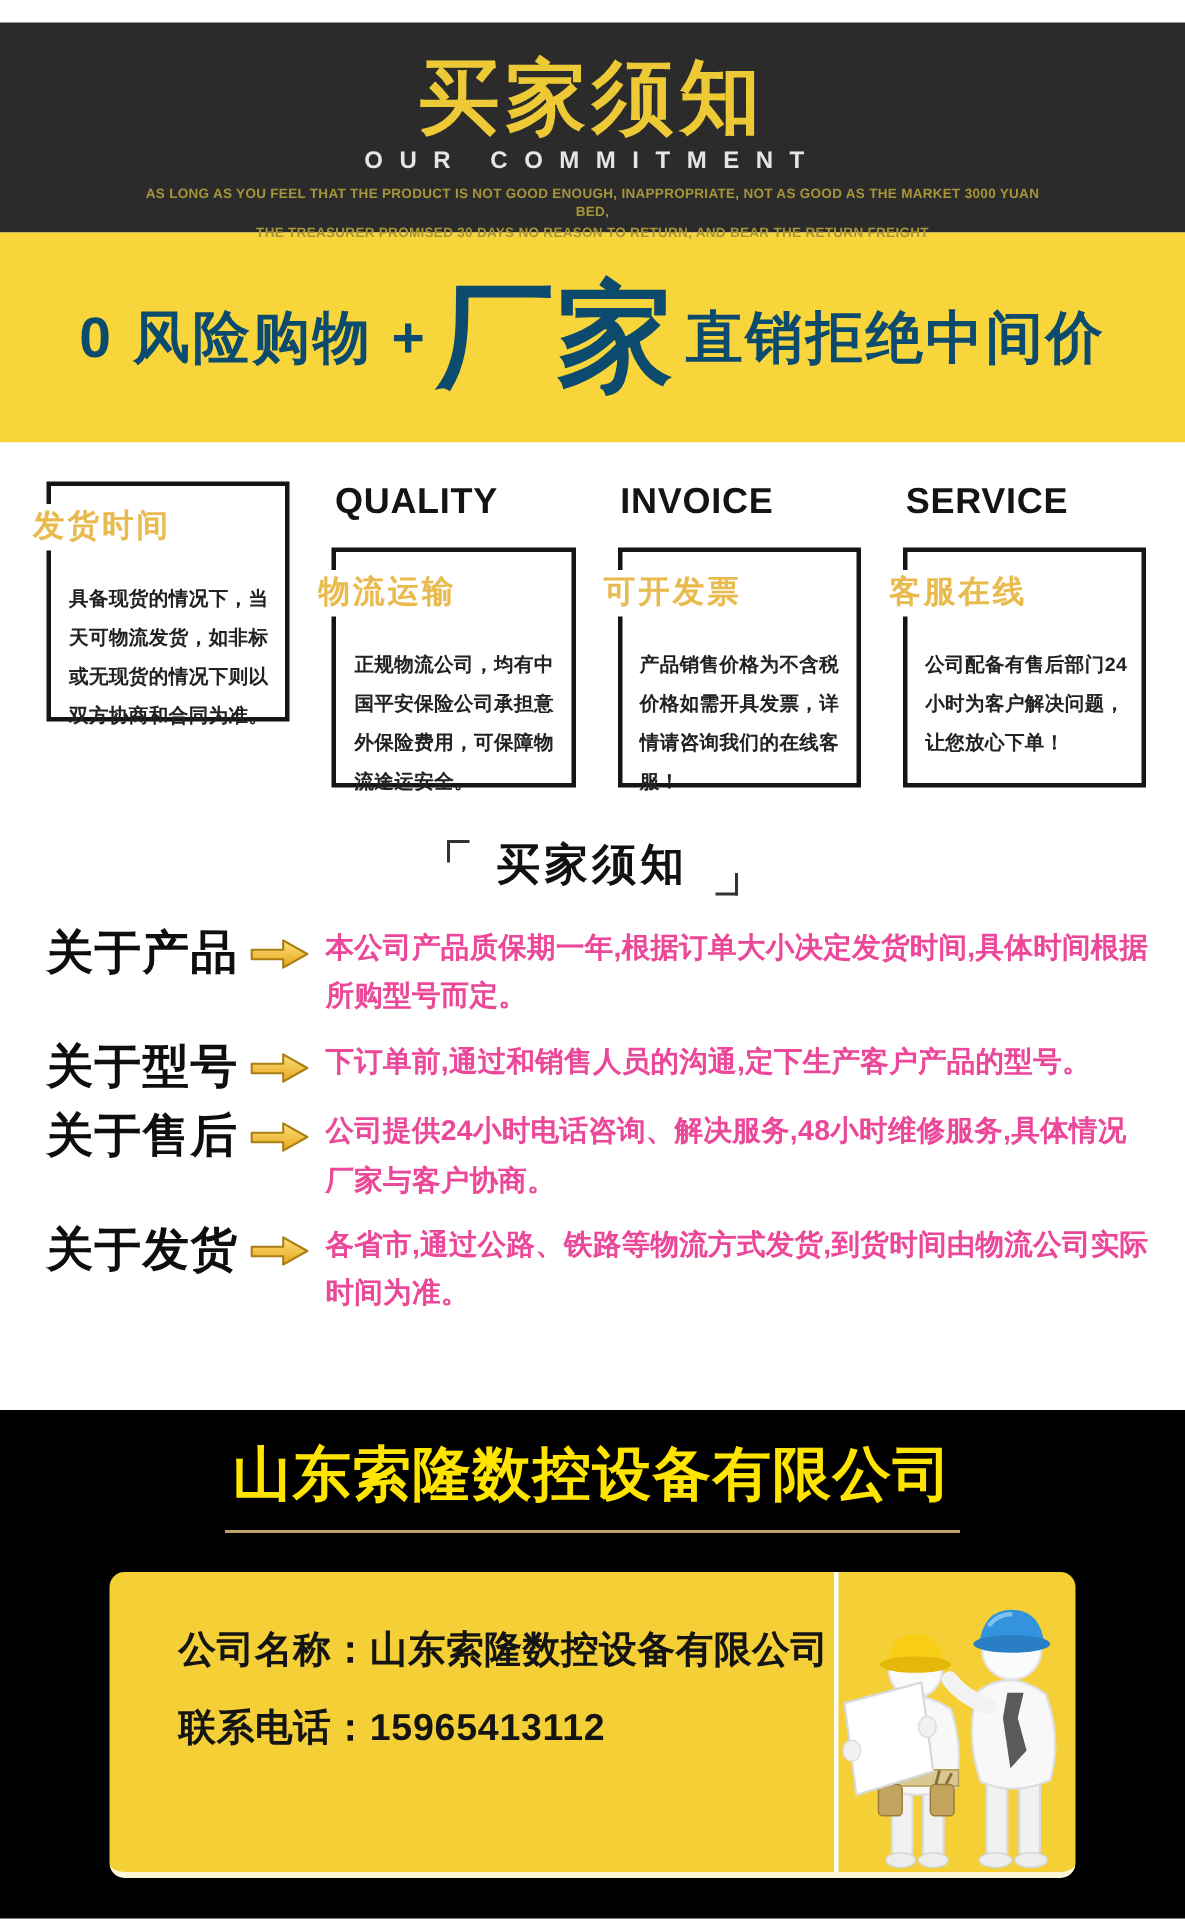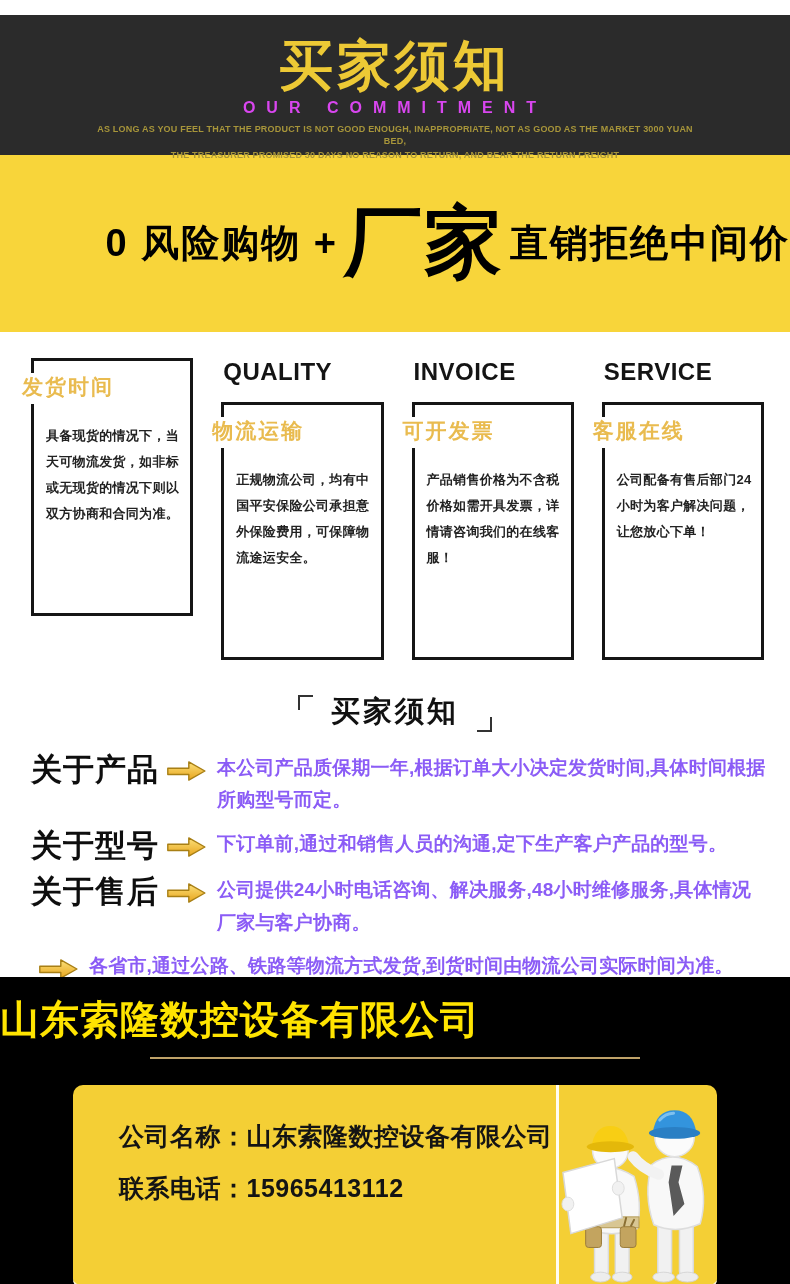--- a/index.html
+++ b/index.html
@@ -6,55 +6,55 @@
   html,body { width: 790px; background: #fff; }
   body { font-family: "Liberation Sans", "DejaVu Sans", sans-serif; }
   .page { width: 790px; height: 1284px; overflow: hidden; background: #fff; }
 
   
   .top-strip { height: 15px; background: #fff; }
 
   
   .hero { height: 140px; background: #2b2b2b; text-align: center; padding-top: 22px; }
   .hero-title { font-size: 54px; line-height: 1.05; font-weight: 900; color: #edc935; letter-spacing: 4px; }
-  .hero-sub { margin-top: 5px; font-size: 16px; font-weight: 700; color: #d946ef; letter-spacing: 11px; }
+  .hero-sub { margin-top: 5px; font-size: 16px; font-weight: 700; color: #e5e5e5; letter-spacing: 11px; }
   .hero-eng { margin: 6px auto 0; width: 600px; font-size: 9px; line-height: 1.4; font-weight: 700; color: #a7953a; letter-spacing: 0.2px; }
 
   
-  .banner { height: 177px; background: #f8d53a; display: flex; align-items: center; justify-content: flex-end; color: #000000; }
+  .banner { height: 140px; background: #f8d53a; display: flex; align-items: center; justify-content: center; color: #0c4a6e; }
   .b-pre, .b-suf { font-size: 38px; font-weight: 800; letter-spacing: 2px; }
   .b-big { font-size: 78px; font-weight: 900; margin: 0 6px; letter-spacing: 2px; }
 
   
   .main { height: 645px; background: #fff; overflow: hidden; }
 
   .features { display: flex; gap: 28px; padding: 26px 26px 0 31px; }
   .feature { flex: 1; min-width: 0; }
   .feature-h { font-size: 24px; font-weight: 800; color: #141414; margin: 0 0 16px 2px; letter-spacing: 0.5px; }
-  .fbox { position: relative; height: 258px; border: 3px solid #151515; padding: 62px 9px 0 12px; background: #fff; }
+  .fbox { position: relative; height: 160px; border: 3px solid #151515; padding: 62px 9px 0 12px; background: #fff; }
   .flabel { position: absolute; top: 12px; left: -12px; background: #fff; padding: 0 10px 3px 0;
             font-size: 21px; font-weight: 800; color: #e9bb4f; letter-spacing: 2px; white-space: nowrap; }
   .ftext { font-size: 13px; font-weight: 700; color: #222; line-height: 2; letter-spacing: 0.3px; }
 
   .sec-title { margin-top: 26px; display: flex; justify-content: center; align-items: center; height: 52px; }
   .bracket-tl { width: 15px; height: 15px; border-left: 2.5px solid #333; border-top: 2.5px solid #333;
                 transform: translateY(-10px); margin-right: 18px; }
   .bracket-br { width: 15px; height: 15px; border-right: 2.5px solid #333; border-bottom: 2.5px solid #333;
                 transform: translateY(12px); margin-left: 18px; }
   .sec-title-text { font-size: 29px; font-weight: 800; color: #111; letter-spacing: 3px; }
 
   .notice { margin-top: 14px; padding: 0 22px 0 31px; }
   .nrow { display: flex; align-items: flex-start; margin-bottom: 11px; }
   .nlabel { font-size: 31px; font-weight: 900; color: #0e0e0e; line-height: 1.15; white-space: nowrap; letter-spacing: 1px; }
   .arrow-svg { width: 42px; height: 28px; flex: none; margin: 5px 10px 0 6px; }
-  .ntext { flex: 1; font-size: 19px; font-weight: 700; color: #8b5cf6; line-height: 1.7; letter-spacing: 0.2px; }
+  .ntext { flex: 1; font-size: 19px; font-weight: 700; color: #ec4899; line-height: 1.7; letter-spacing: 0.2px; }
 
   
   .footer { height: 339px; background: #000; padding-top: 16px; }
-  .company { font-size: 39px; font-weight: 900; color: #ffe400; letter-spacing: 1px; }
+  .company { font-size: 39px; font-weight: 900; color: #ffe400; text-align: center; letter-spacing: 1px; }
   .divider { width: 490px; height: 2px; background: #bfa269; margin: 10px auto 0; }
   .info-box { position: relative; width: 644px; height: 204px; margin: 26px auto 0; background: #f4cf35;
               border-radius: 10px; border-bottom: 4px solid #fdf6d8; overflow: hidden; }
   .info-lines { padding: 35px 100px 0 46px; }
   .info-lines p { margin: 0 0 19px; font-size: 25px; font-weight: 700; color: #141414; white-space: pre; letter-spacing: 0.5px; }
   .illus { position: absolute; top: 0; right: 0; bottom: 0; width: 161px; border-left: 3px solid rgba(255,255,255,0.95); }
   .illus svg { width: 100%; height: 100%; display: block; }
 </style>
 </head>
 <body>
@@ -142,20 +142,21 @@
 
       <div class="nrow">
         <span class="nlabel">关于售后</span>
         <svg class="arrow-svg" viewBox="0 0 60 36">
           <polygon points="4,14 34,14 34,5 57,18 34,31 34,23 4,23" fill="url(#arrowGrad)" stroke="#a87f14" stroke-width="2" stroke-linejoin="round"></polygon>
         </svg>
         <p class="ntext">公司提供24小时电话咨询、解决服务,48小时维修服务,具体情况厂家与客户协商。</p>
       </div>
 
       <div class="nrow">
+        <span class="nlabel">关于发货</span>
         <svg class="arrow-svg" viewBox="0 0 60 36">
           <polygon points="4,14 34,14 34,5 57,18 34,31 34,23 4,23" fill="url(#arrowGrad)" stroke="#a87f14" stroke-width="2" stroke-linejoin="round"></polygon>
         </svg>
         <p class="ntext">各省市,通过公路、铁路等物流方式发货,到货时间由物流公司实际时间为准。</p>
       </div>
     </div>
 
   </main>
 
   <footer class="footer">

